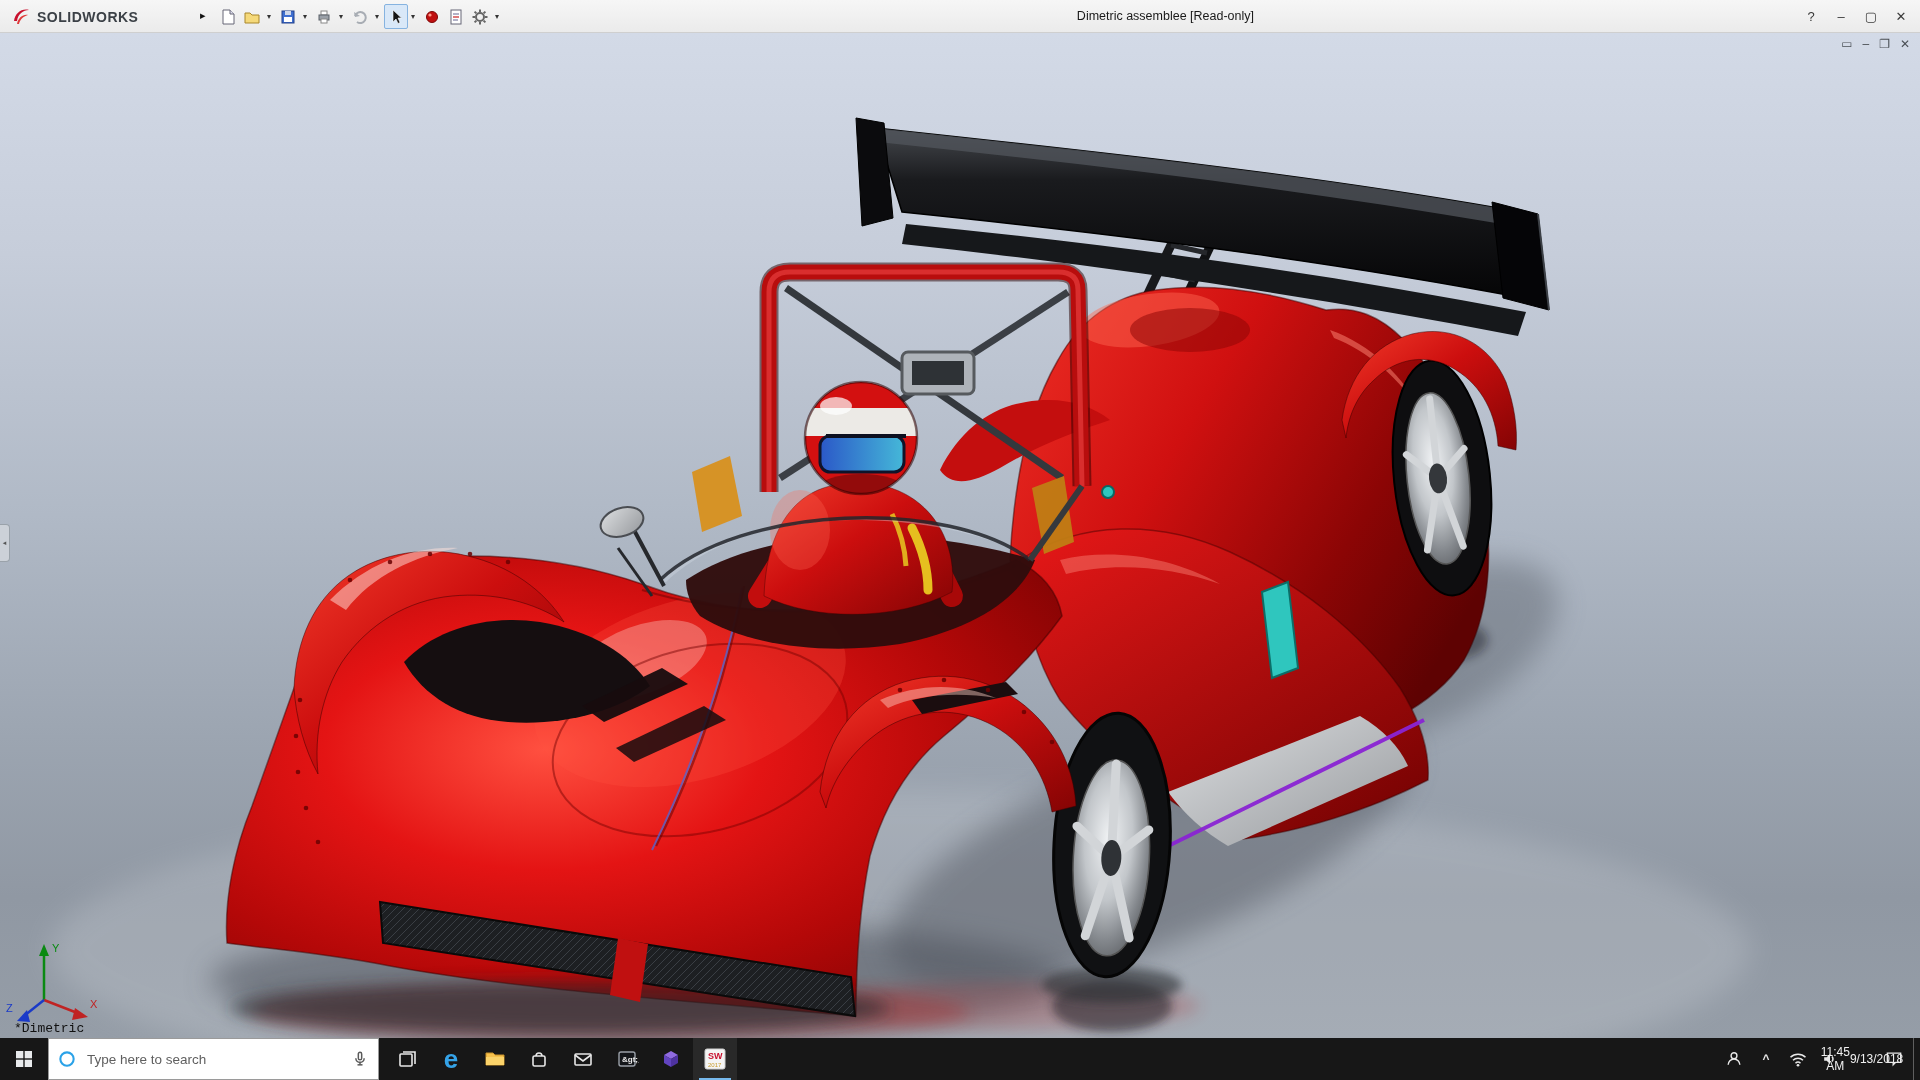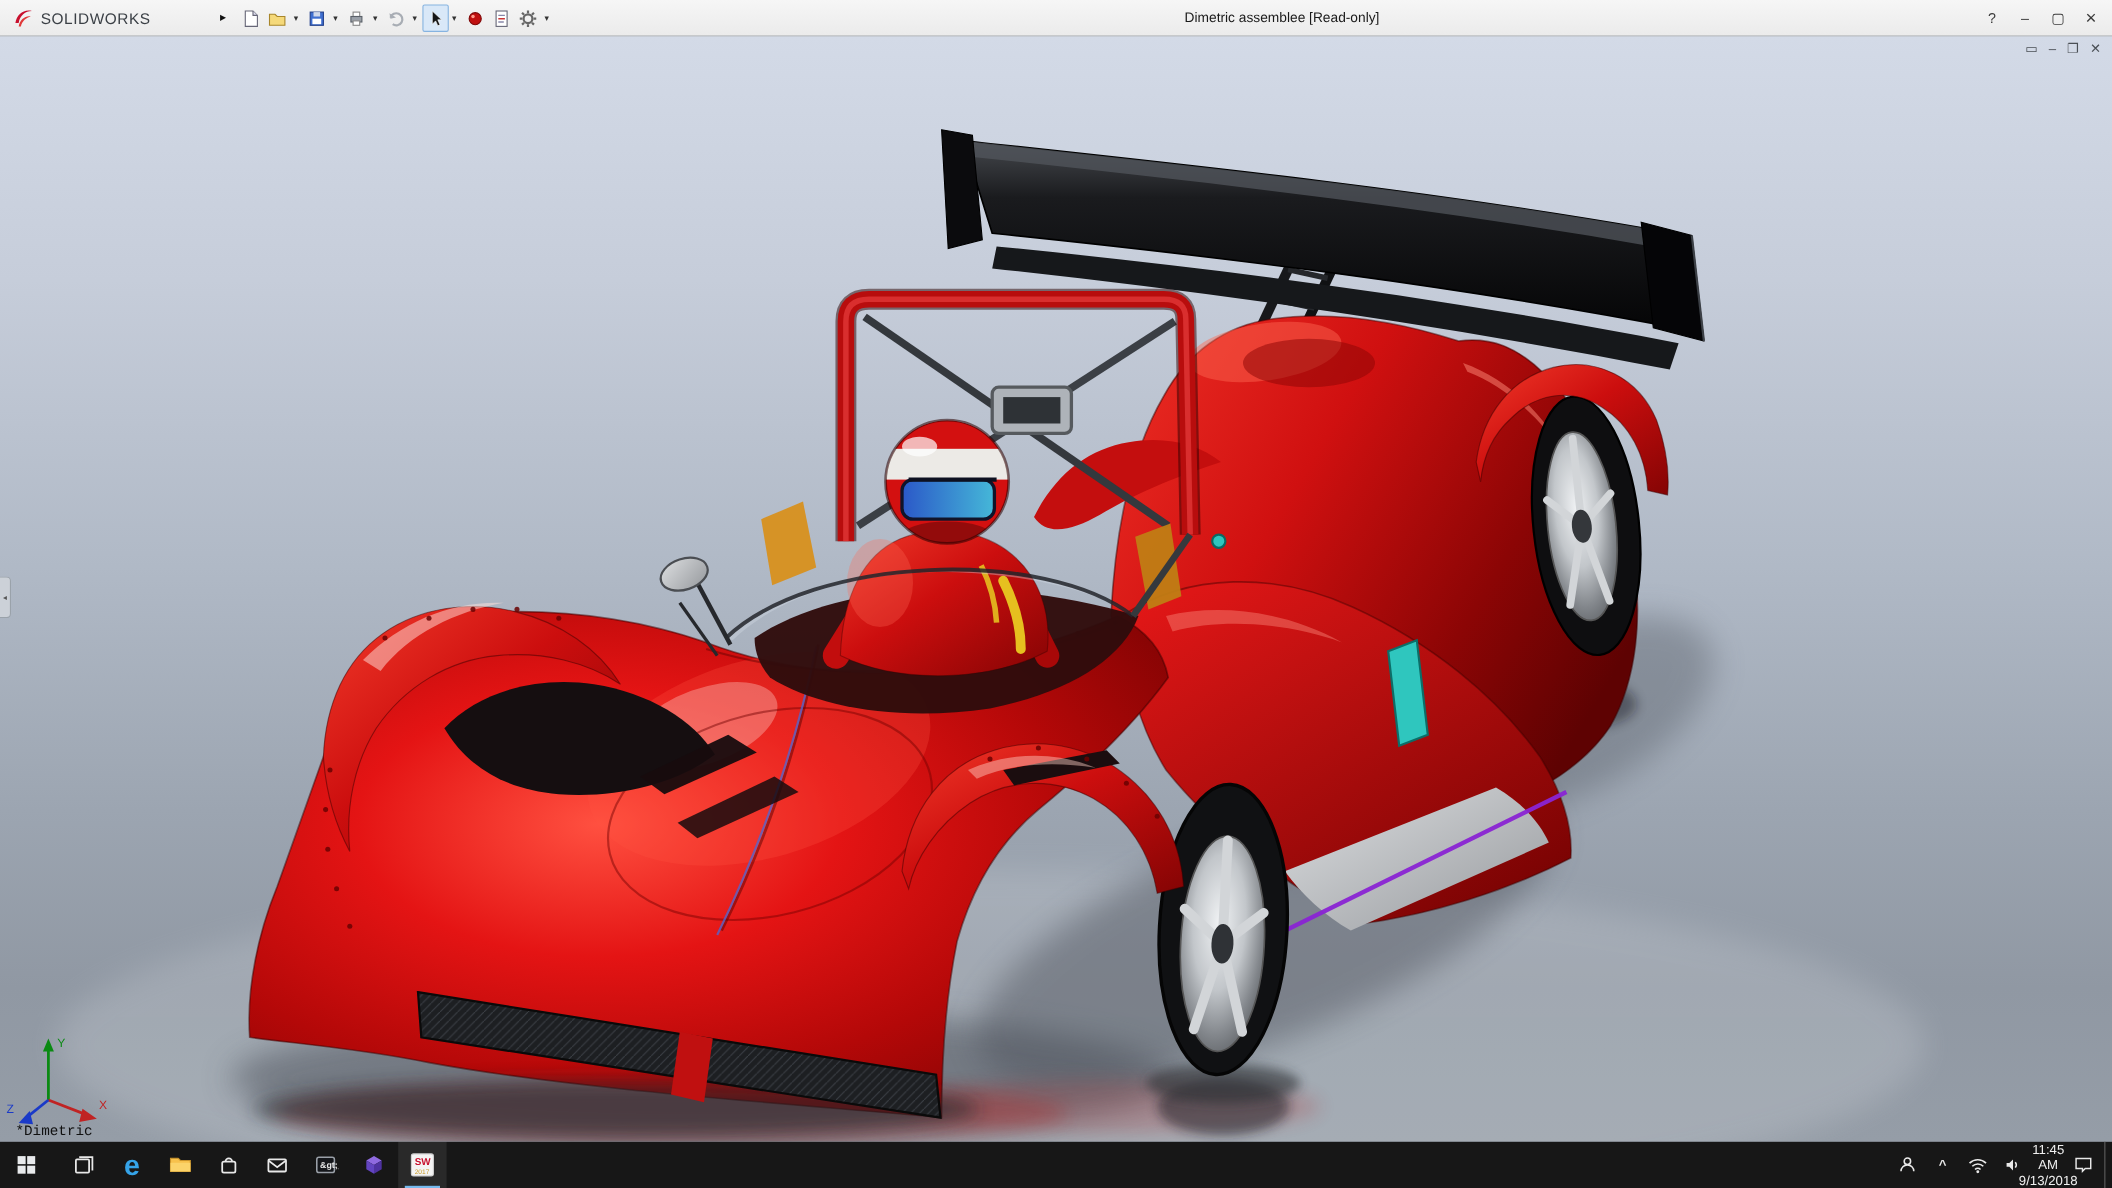--- a/index.html
+++ b/index.html
@@ -3,21 +3,21 @@
 <meta charset="utf-8">
 <style>
   html,body{margin:0;padding:0;background:#000;}
   *{box-sizing:border-box;font-family:"Liberation Sans","DejaVu Sans",sans-serif;}
   .screen{position:relative;width:1920px;height:1080px;overflow:hidden;background:#9aa3af;}
 
   
   .titlebar{position:absolute;top:0;left:0;right:0;height:33px;
     background:linear-gradient(#f6f6f6,#ebebeb);border-bottom:1px solid #cfcfcf;z-index:30;}
   .brand{position:absolute;left:10px;top:0;height:33px;display:flex;align-items:center;gap:5px;}
-  .brand-text{font-size:14px;font-weight:normal;color:#3b4046;letter-spacing:.5px;}
+  .brand-text{font-size:14px;font-weight:bold;color:#3b4046;letter-spacing:.5px;}
   .flyout{position:absolute;left:200px;top:9px;font-size:11px;color:#111;cursor:default;}
   .tools{position:absolute;left:216px;top:3px;height:27px;display:flex;align-items:center;}
   .tbtn{width:24px;height:25px;display:flex;align-items:center;justify-content:center;border:1px solid transparent;border-radius:2px;}
   .tbtn.selected{background:#d9e8f8;border-color:#86b3e0;}
   .caret{font-size:8px;color:#333;width:10px;text-align:center;margin-right:2px;}
   .title{position:absolute;left:60.7%;top:0;transform:translateX(-50%);line-height:33px;font-size:12.5px;color:#1a1a1a;white-space:nowrap;}
   .winctl{position:absolute;right:4px;top:0;height:33px;display:flex;align-items:center;}
   .winctl span{width:30px;text-align:center;font-size:13px;color:#3a3a3a;}
 
   
@@ -428,20 +428,32 @@
   <div class="taskbar">
     <button class="tb-btn start">
       <svg width="20" height="20" viewBox="0 0 20 20">
         <rect x="2" y="2" width="7.3" height="7.3" fill="#e8eaec"></rect>
           <rect x="10.7" y="2" width="7.3" height="7.3" fill="#e8eaec"></rect>
         <rect x="2" y="10.7" width="7.3" height="7.3" fill="#e8eaec"></rect>
           <rect x="10.7" y="10.7" width="7.3" height="7.3" fill="#e8eaec"></rect>
       </svg>
     </button>
 
+    <div class="searchbox">
+      <svg width="20" height="20" viewBox="0 0 24 24">
+        <circle cx="12" cy="12" r="8" fill="none" stroke="#2aa2e8" stroke-width="2.5"></circle>
+      </svg>
+      <input type="text" placeholder="Type here to search" style="">
+      <svg width="20" height="20" viewBox="0 0 24 24">
+        <rect x="10" y="4" width="4" height="9" rx="2" fill="none" stroke="#5a5a5a" stroke-width="1.8"></rect>
+        <path d="M7,11 a5,5 0 0 0 10,0" fill="none" stroke="#5a5a5a" stroke-width="1.8"></path>
+        <line x1="12" y1="16" x2="12" y2="19" stroke="#5a5a5a" stroke-width="1.8"></line>
+        <line x1="9" y1="19" x2="15" y2="19" stroke="#5a5a5a" stroke-width="1.8"></line>
+      </svg>
+    </div>
 
     <button class="tb-btn taskview">
       <svg width="22" height="22" viewBox="0 0 22 22">
         <rect x="4" y="6" width="12" height="12" rx="1" fill="none" stroke="#e8e8e8" stroke-width="1.6"></rect>
         <path d="M7,4 h12 v12" fill="none" stroke="#e8e8e8" stroke-width="1.6"></path>
       </svg>
     </button>
 
     <button class="tb-btn app">
       <span class="edge-glyph">e</span>
@@ -502,21 +514,21 @@
           <path d="M9,17 a4.3,4.3 0 0 1 6,0" fill="none" stroke="#e8e8e8" stroke-width="1.8"></path>
           <circle cx="12" cy="19.5" r="1.6" fill="#e8e8e8"></circle>
         </svg>
       </button>
       <button class="tb-btn">
         <svg width="20" height="20" viewBox="0 0 24 24">
           <polygon points="5,10 8,10 12,6 12,18 8,14 5,14" fill="#e8e8e8"></polygon>
           <path d="M14.5,9 a5,5 0 0 1 0,6" fill="none" stroke="#e8e8e8" stroke-width="1.7"></path>
         </svg>
       </button>
-      <button class="tb-btn clock" style="flex-direction:column;">
+      <button class="tb-btn clock" style="flex-direction:row;">
         <span>11:45 AM</span>
         <span>9/13/2018</span>
       </button>
       <button class="tb-btn">
         <svg width="20" height="20" viewBox="0 0 24 24">
           <path d="M4,5 h16 v11 h-6 l-3,3 v-3 h-7 z" fill="none" stroke="#e8e8e8" stroke-width="1.6"></path>
         </svg>
       </button>
       <div class="showdesk"></div>
     </div>

